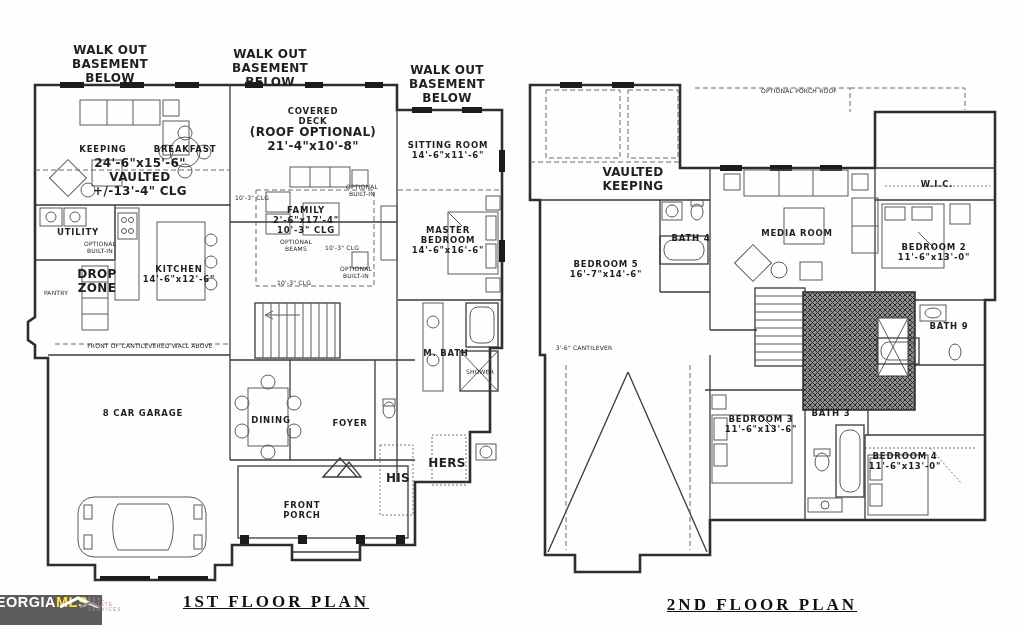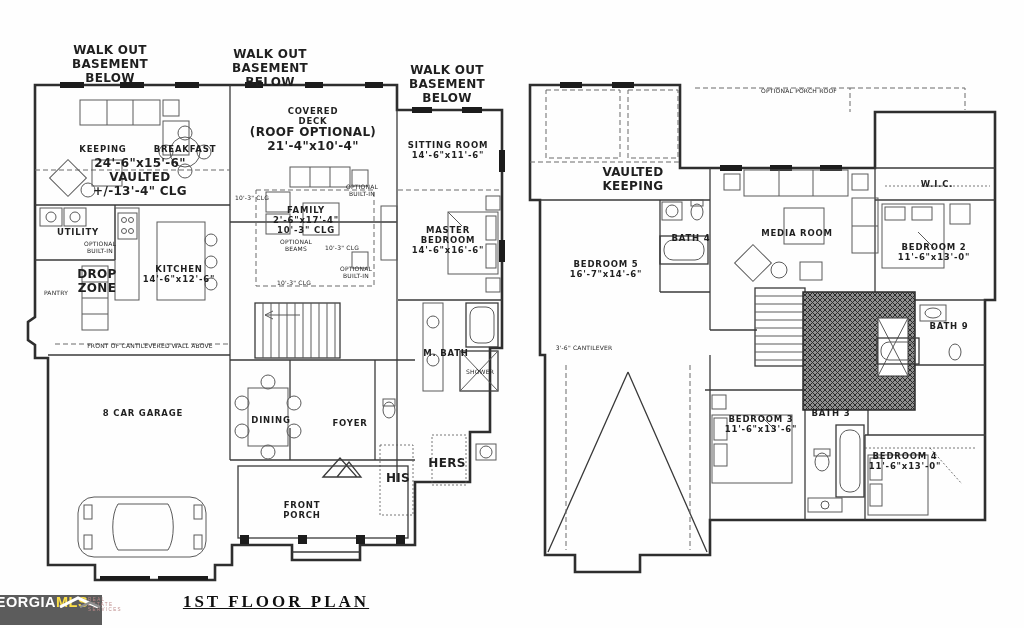--- a/index.html
+++ b/index.html
@@ -311,21 +311,21 @@
 BASEMENT
 BELOW</div>
   <div class="lbl" style="left:103px;top:149px">KEEPING</div>
   <div class="lbl" style="left:185px;top:149px">BREAKFAST</div>
   <div class="lbl tiny" style="left:140px;top:177px">24'-6"x15'-6"
 VAULTED
 +/-13'-4" CLG</div>
   <div class="lbl" style="left:313px;top:116px">COVERED
 DECK</div>
   <div class="lbl tiny" style="left:313px;top:139px">(ROOF OPTIONAL)
-21'-4"x10'-4"</div>
+21'-4"x10'-8"</div>
   <div class="lbl" style="left:448px;top:150px">SITTING ROOM
 14'-6"x11'-6"</div>
   <div class="lbl" style="left:448px;top:240px">MASTER
 BEDROOM
 14'-6"x16'-6"</div>
   <div class="lbl" style="left:78px;top:232px">UTILITY</div>
   <div class="lbl micro" style="left:100px;top:247px">OPTIONAL
 BUILT-IN</div>
   <div class="lbl" style="left:179px;top:274px">KITCHEN
 14'-6"x12'-6"</div>
@@ -369,20 +369,21 @@
   <div class="lbl" style="left:949px;top:326px">BATH 9</div>
   <div class="lbl micro" style="left:584px;top:348px">3'-6" CANTILEVER</div>
   <div class="lbl" style="left:761px;top:424px">BEDROOM 3
 11'-6"x13'-6"</div>
   <div class="lbl" style="left:831px;top:413px">BATH 3</div>
   <div class="lbl" style="left:905px;top:461px">BEDROOM 4
 11'-6"x13'-0"</div>
 
   
   <div class="plan-title" style="left:276px;top:592px">1ST  FLOOR  PLAN</div>
+  <div class="plan-title" style="left:762px;top:595px">2ND  FLOOR  PLAN</div>
 
   
   <div id="logo">
     <svg width="44" height="12" viewBox="0 0 44 12">
       <path d="M2,11 L20,2 L40,11" stroke="#ffffff" stroke-width="3" fill="none"></path>
       <path d="M22,11 L32,6.5 L42,11" stroke="#8f8f8f" stroke-width="2.4" fill="none"></path>
     </svg>
     <div class="row">
       <span class="g">GEORGIA</span>
       <span class="m">MLS</span>

